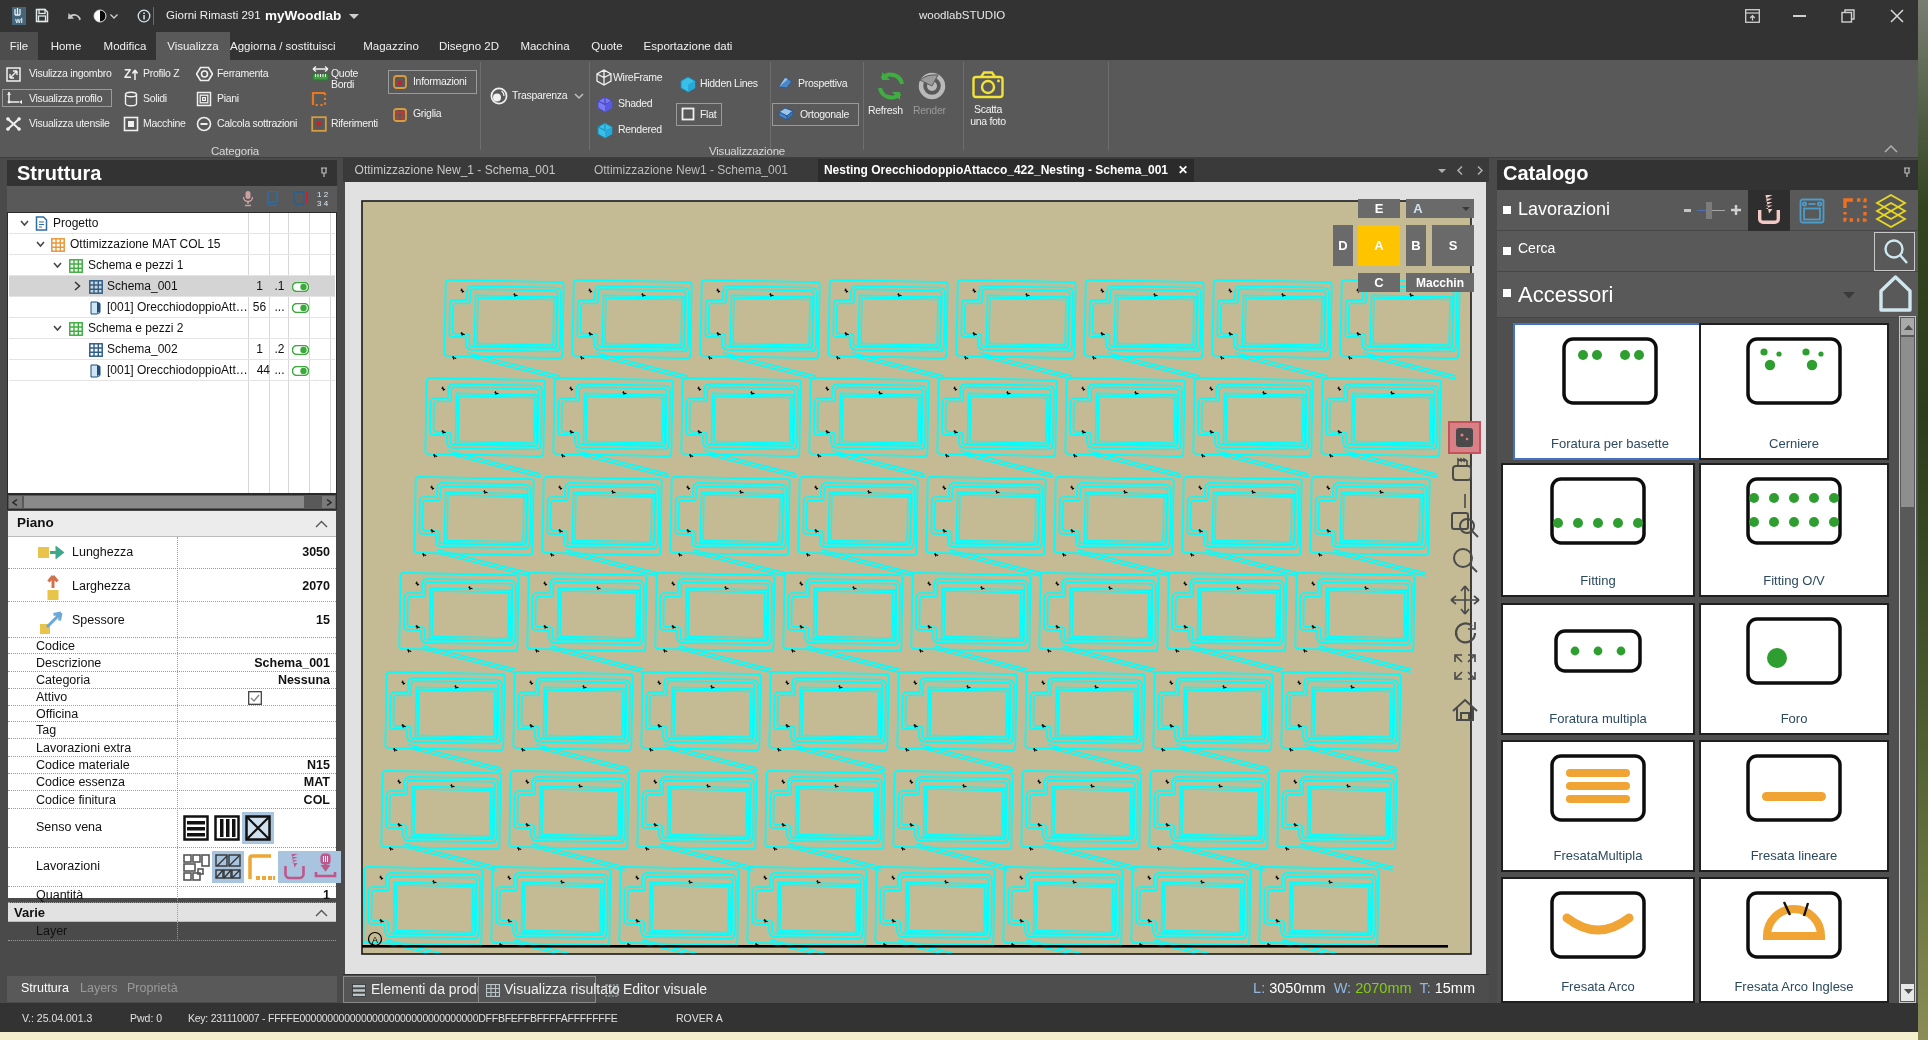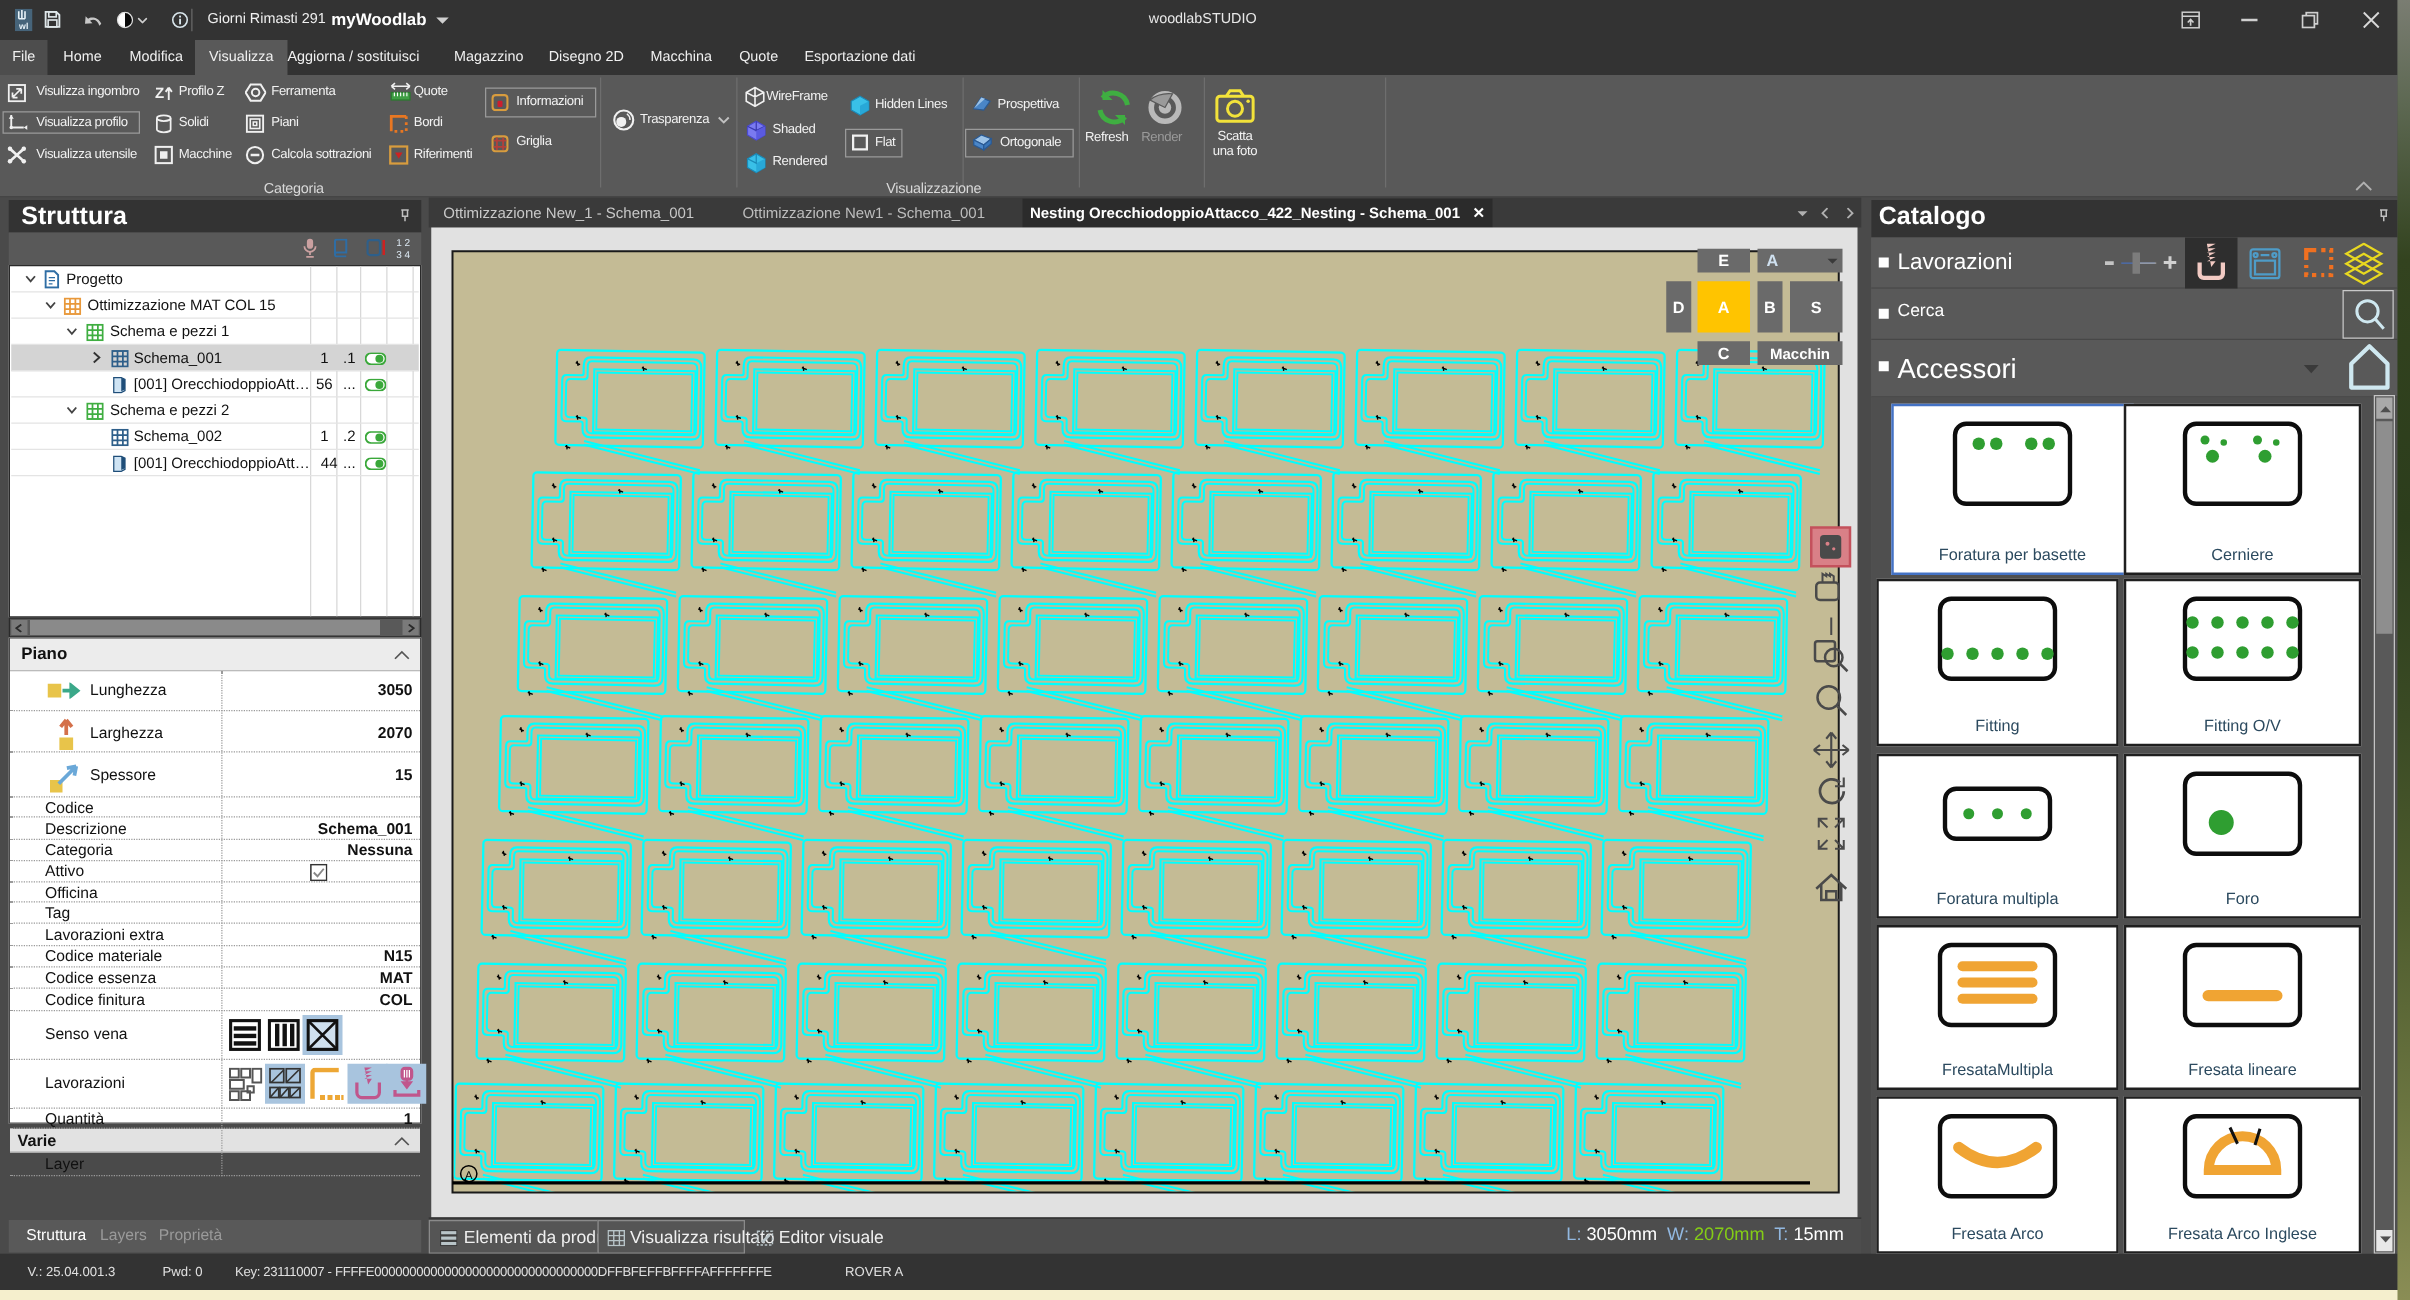--- a/index.html
+++ b/index.html
@@ -165,21 +165,21 @@
  <svg class="ab" style="left:312px;top:5px" width="17" height="17" viewBox="0 0 17 17">
       <path d="M1 4 h15 M1 4 l3 -2.5 M1 4 l3 2.5 M16 4 l-3 -2.5 M16 4 l-3 2.5" stroke="#f0f0f0" stroke-width="1.3" fill="none"></path>
       <rect x="1" y="9" width="15" height="6" fill="#3f9e44" stroke="#2a7a2e" stroke-width="1"></rect>
       <path d="M3.5 9 v3 M6 9 v3 M8.5 9 v3 M11 9 v3 M13.5 9 v3" stroke="#fff" stroke-width="0.9"></path>
     </svg>
  <span class="rtxt" style="left:331px;top:7px">Quote</span>
  <svg class="ab" style="left:311px;top:31px" width="16" height="16" viewBox="0 0 16 16">
       <path d="M2 14 V2 H14" fill="none" stroke="#e87722" stroke-width="2.2"></path>
       <path d="M14 2 V14 H2" fill="none" stroke="#e87722" stroke-width="2.2" stroke-dasharray="2.2 2.6"></path>
     </svg>
- <span class="rtxt" style="left:331px;top:32px">Bordi</span>
+ <span class="rtxt" style="left:331px;top:18px">Bordi</span>
  <svg class="ab" style="left:311px;top:56px" width="16" height="16" viewBox="0 0 16 16">
       <rect x="1.2" y="1.2" width="13.6" height="13.6" fill="none" stroke="#d89c3e" stroke-width="1.8"></rect>
       <path d="M5 6 h6 l-3 5 z" fill="#cc2222"></path>
     </svg>
  <span class="rtxt" style="left:331px;top:57px">Riferimenti</span>
 
  <div class="rbox" style="left:388px;top:10px;width:89px;height:24px"></div>
  <svg class="ab" style="left:393px;top:15px" width="14" height="14" viewBox="0 0 14 14">
       <rect x="1" y="1" width="12" height="12" rx="2.5" fill="none" stroke="#d89c3e" stroke-width="1.8"></rect>
       <rect x="5" y="5.5" width="4" height="5" rx="1" fill="#cc1f2e"></rect>

